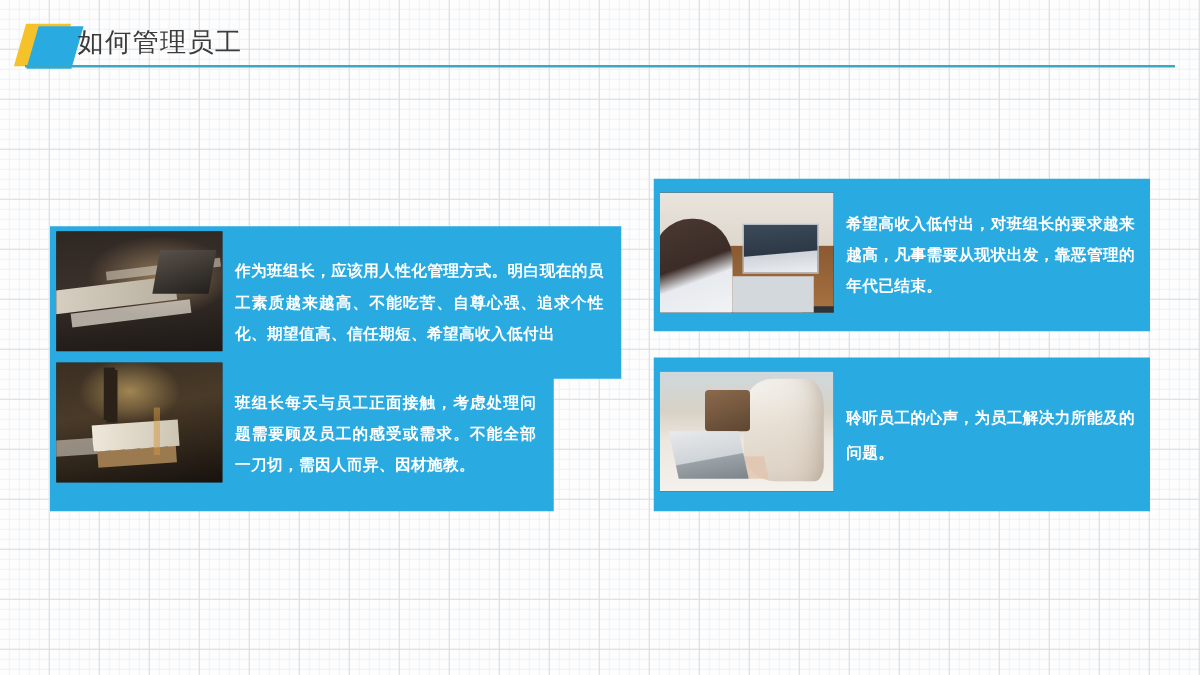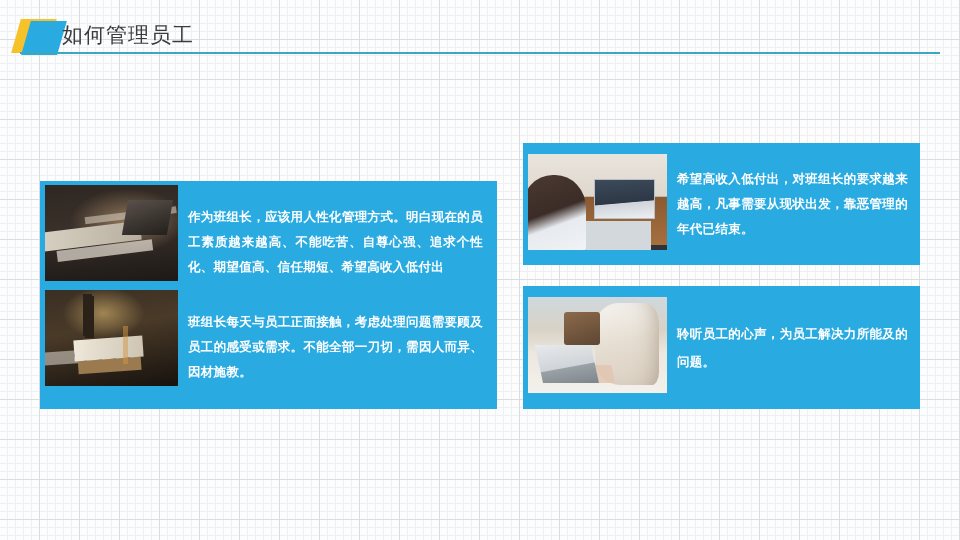--- a/index.html
+++ b/index.html
@@ -89,21 +89,21 @@
     width: 880px;
     height: 266px;
   }
   .card {
     position: absolute;
     background: #29abe2;
     box-sizing: border-box;
   }
   .card.pos-0 { left: 0;     top: 0;   width: 457px; height: 122px; margin-top: 38px; }
   .card.pos-1 { left: 483px; top: 0;   width: 397px; height: 122px; }
-  .card.pos-2 { left: 0;     top: 143px; width: 457px; height: 123px; }
+  .card.pos-2 { left: 0;     top: 143px; width: 403px; height: 123px; }
   .card.pos-3 { left: 483px; top: 143px; width: 397px; height: 123px; padding-left: 36px; }
 
   .card-thumb {
     position: absolute;
     left: 5px;
     top: 5px;
     width: 133px;
     height: 92px;
     overflow: hidden;
     background: #2b2420;

